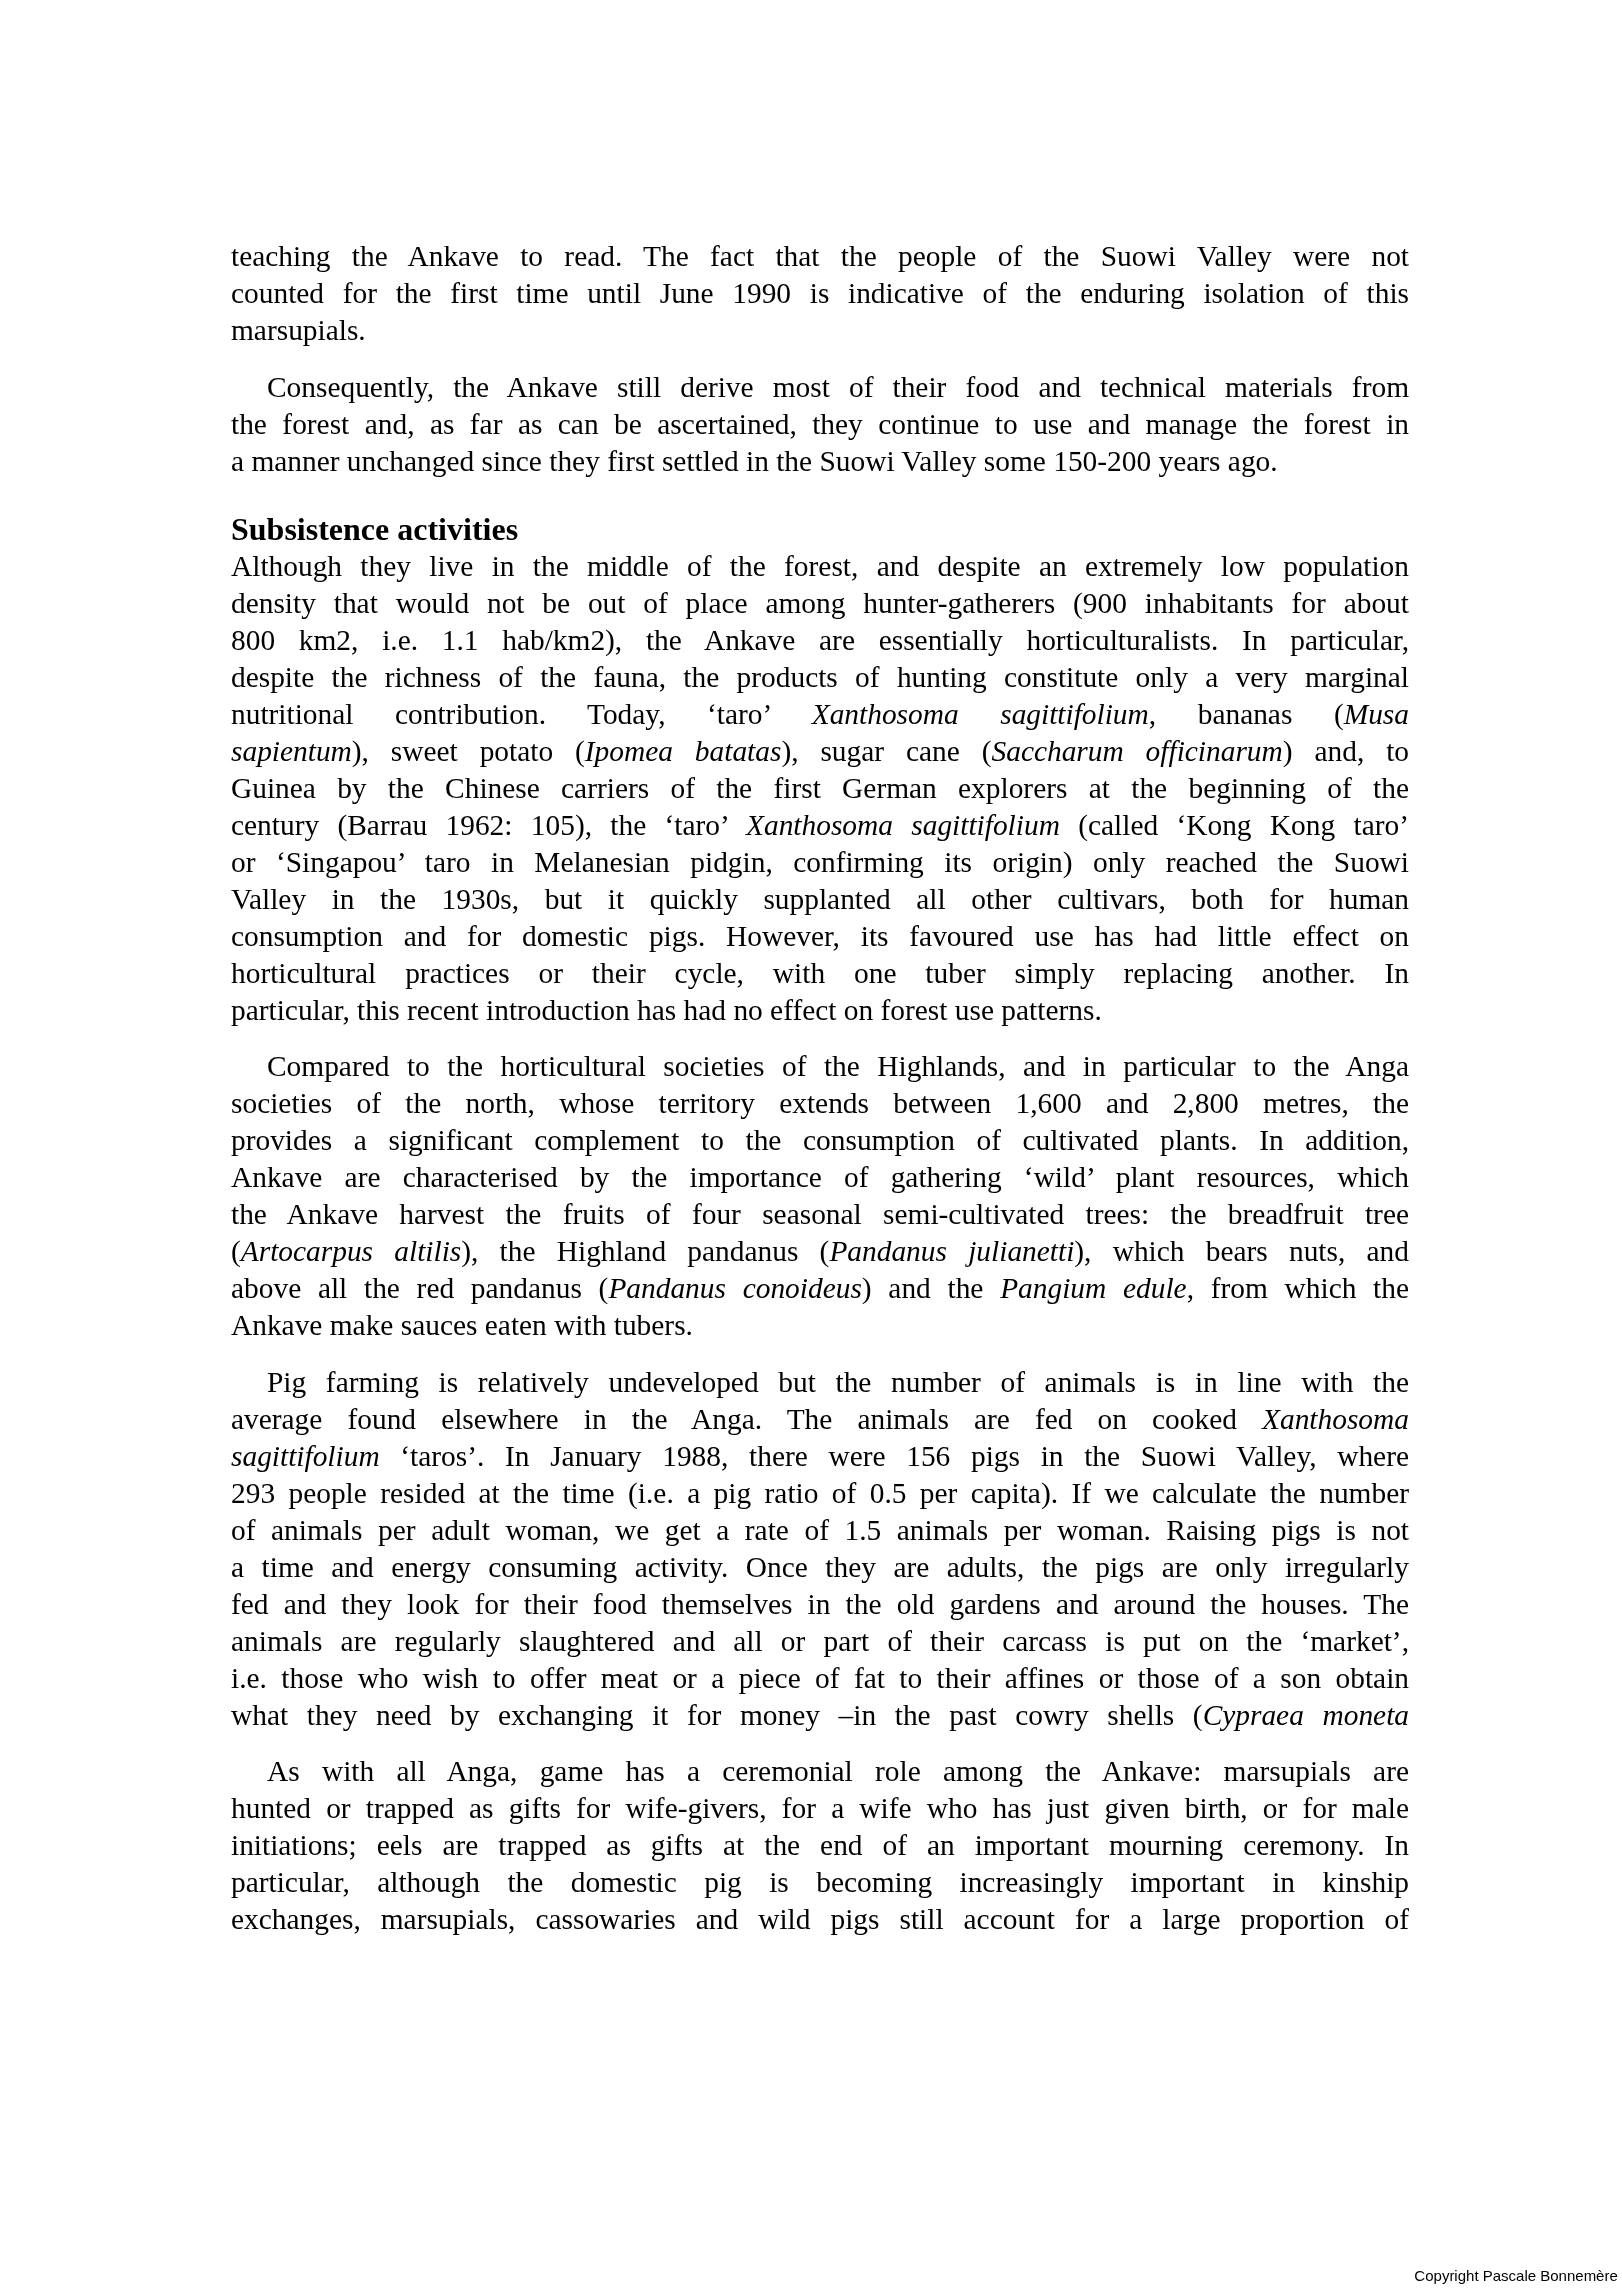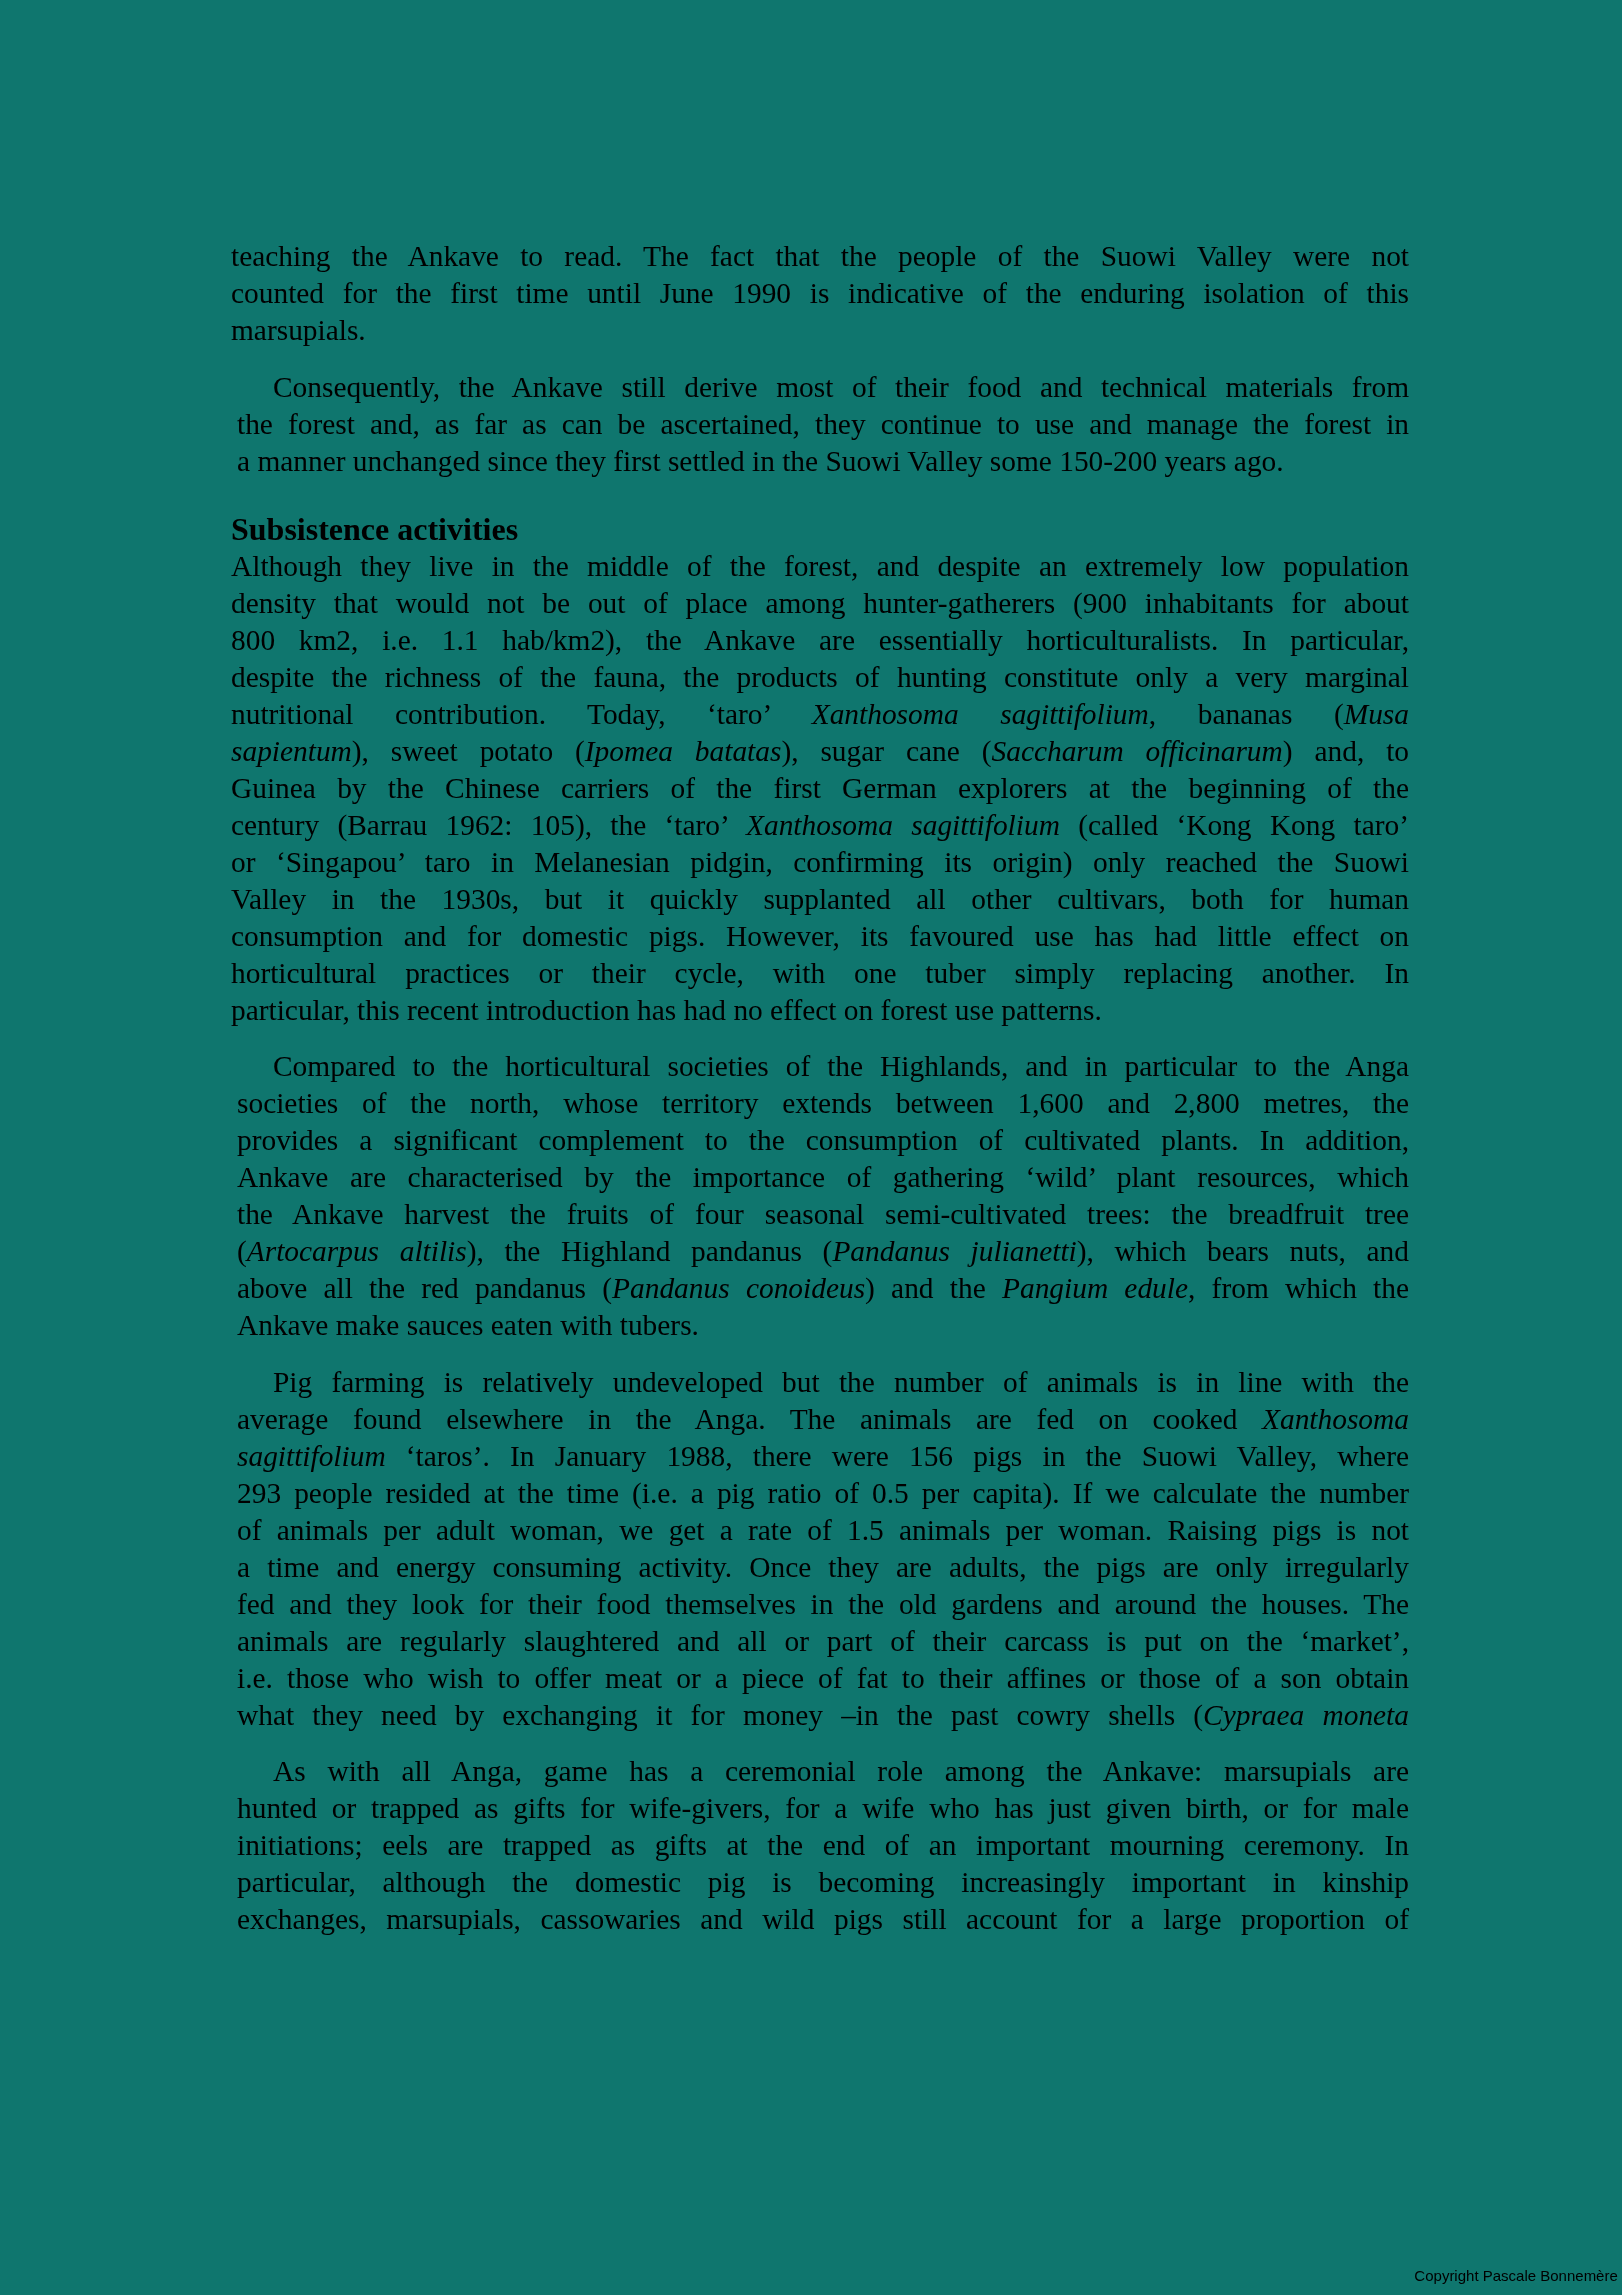--- a/index.html
+++ b/index.html
@@ -1,36 +1,36 @@
 <!DOCTYPE html>
 <html style="font-size:10.5px"><head>
 <meta charset="utf-8">
 <style>
   html, body { margin: 0; padding: 0; background: #e8e8e8; }
   .page {
     position: relative;
     width: 1623px;
     height: 2295px;
-    background: #0f766e;
+    background: #ffffff;
     font-family: "Liberation Serif", serif;
     color: #000000;
     overflow: hidden;
   }
   .textblock {
     position: absolute;
     left: 231px;
     top: 238px;
     width: 1178px;
   }
   .para {
     font-size: 29.4px;
     line-height: 37px;
     margin: 0;
   }
-  .para.gap { margin-top: 19.6px; margin-left: 6px; }
+  .para.gap { margin-top: 19.6px; }
   .heading {
     font-size: 32px;
     line-height: 37px;
     font-weight: bold;
     margin: 31px 0 0 0;
     text-align: left;
   }
   .line {
     text-align: justify;
     text-align-last: justify;

